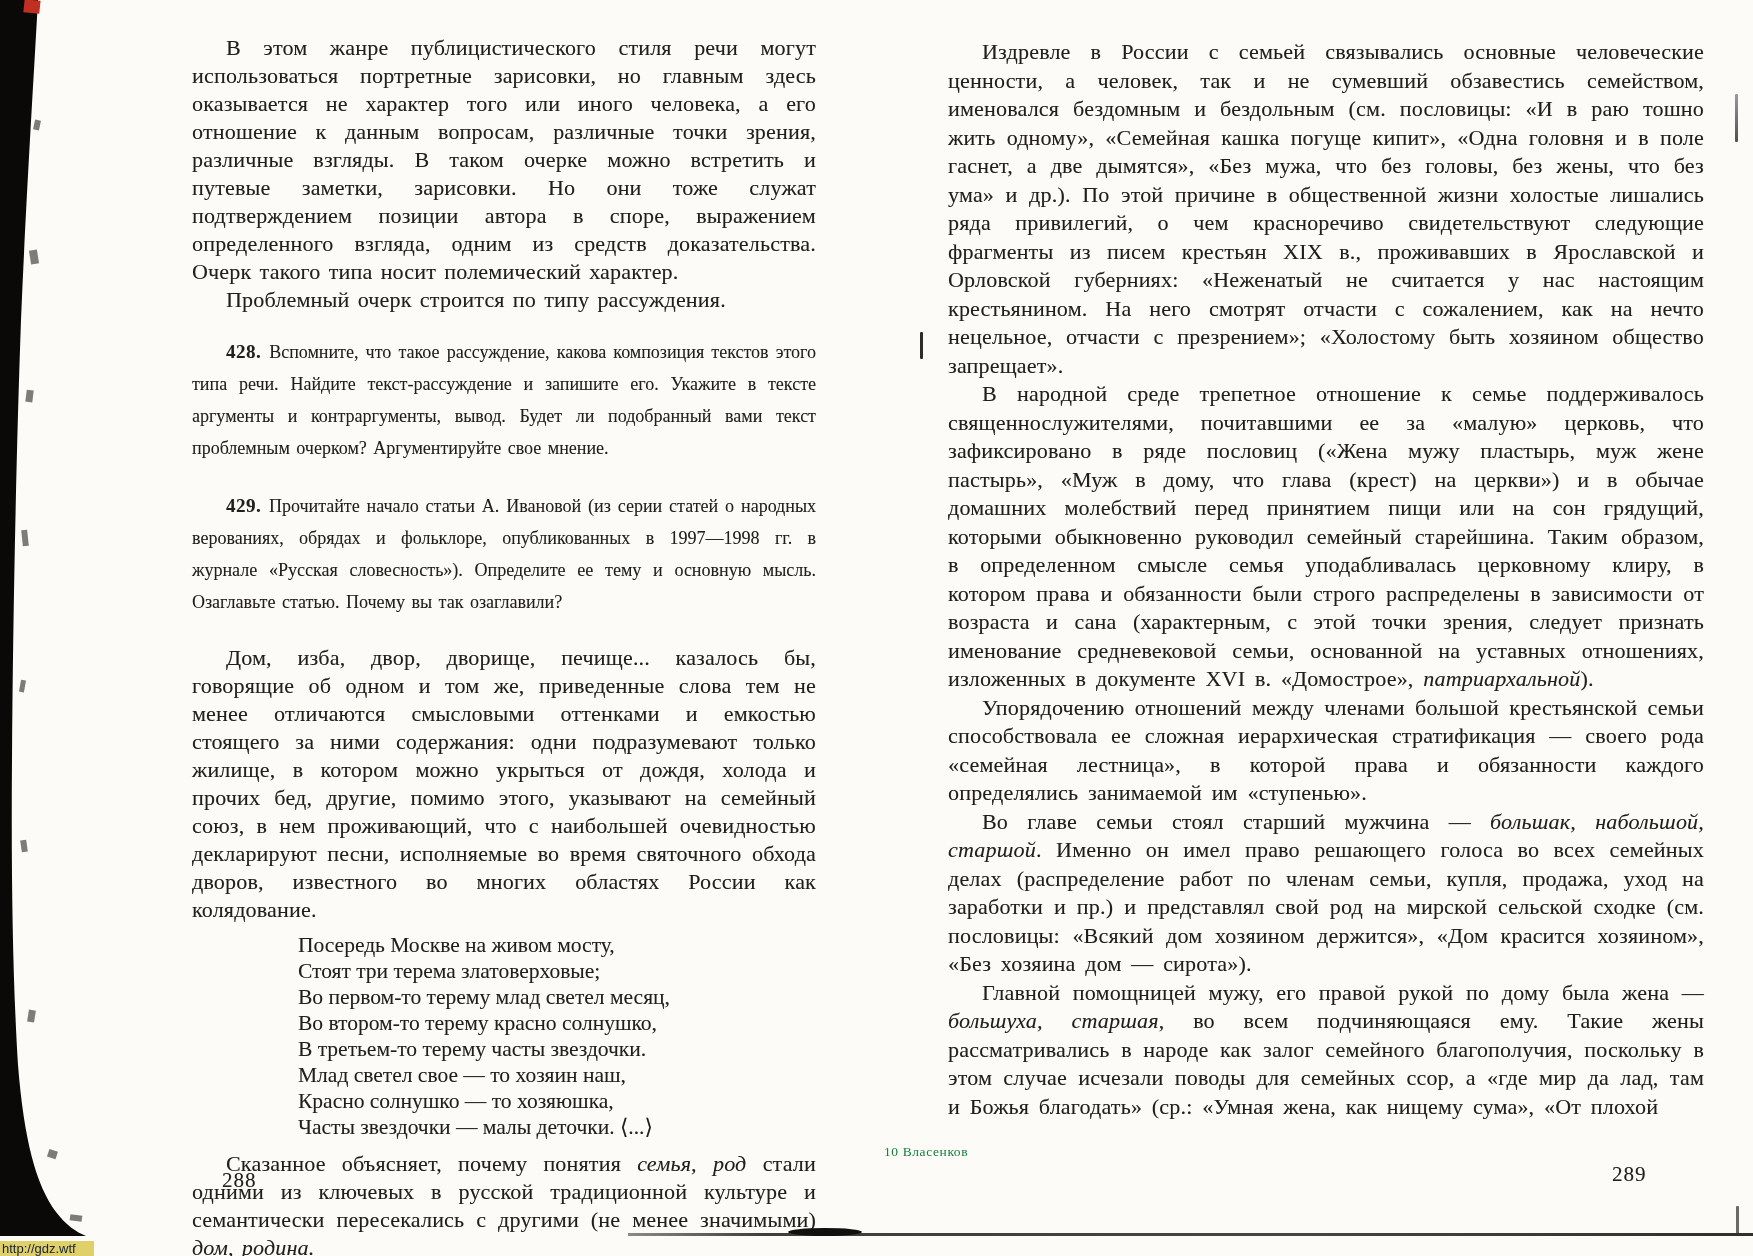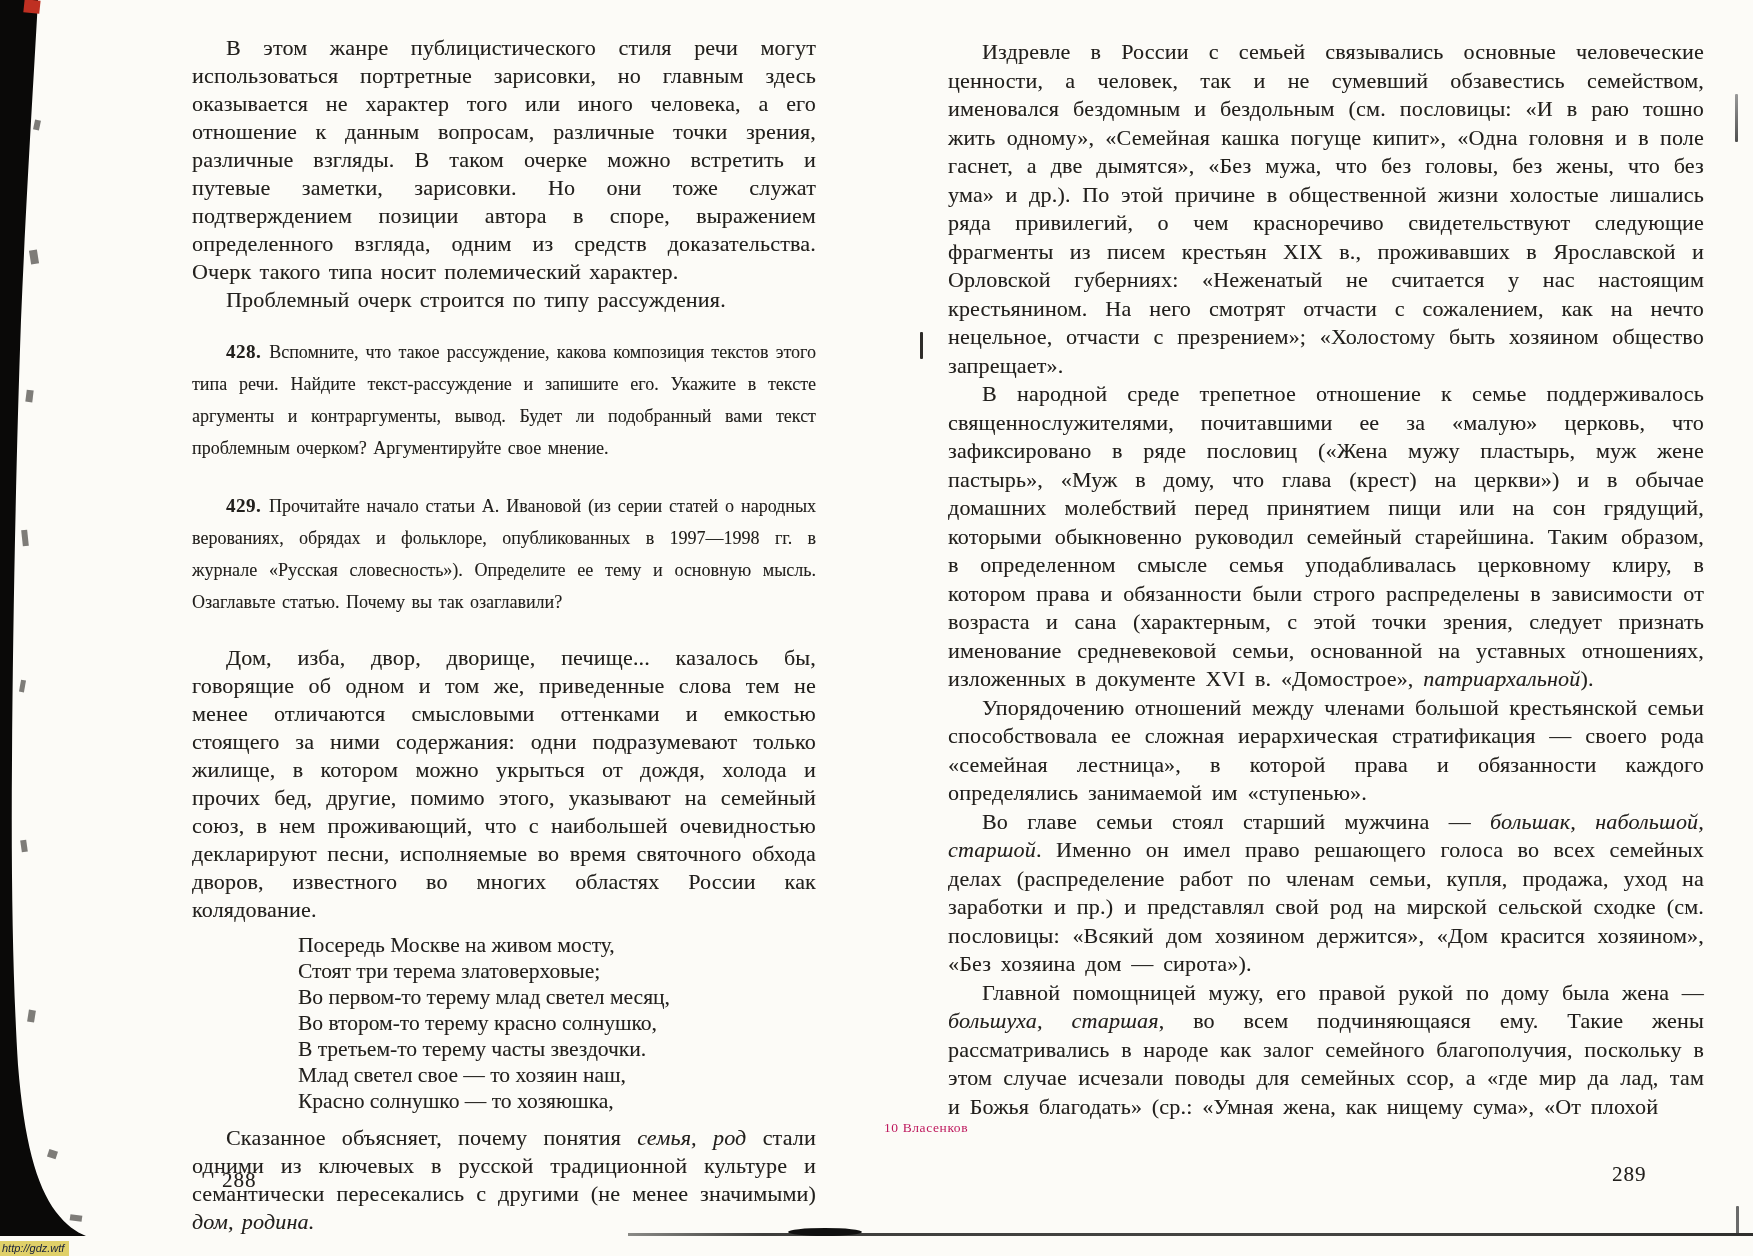--- a/index.html
+++ b/index.html
@@ -48,30 +48,29 @@
   .it { font-style:italic;margin-top:21px; }
   .page-number {
     position:absolute;
     font-size:21px;
     letter-spacing:1px;
     text-shadow:0.2px 0.2px 0.4px rgba(45,40,32,0.35);
   }
   #page-num-left  { left:222px;  top:1168px; }
   #page-num-right { left:1612px; top:1162px; }
   #print-signature {
-    position:absolute; left:884px; top:1120px;
-    font-size:13.5px; color:#be185d; letter-spacing:0.6px;
+    position:absolute; left:884px; top:1144px;
+    font-size:13.5px; color:#15803d; letter-spacing:0.6px;
   }
   #watermark {
     position:absolute; left:0; top:1241px;
     font-family:"Liberation Sans","DejaVu Sans",sans-serif;
-    font-size:11px; line-height:15px;
+    font-size:13px; line-height:15px;
     color:#17203a;
-    padding:0 5px 0 2px;
-    font-style:italic;
+    padding:0 18px 0 2px;
   }
   
   #binding-shadow { position:absolute; left:0; top:0; }
   .tick { position:absolute; border-radius:1px; }
   #gutter-tick      { left:920px;  top:332px;  width:3px; height:27px; background:#2e2c29; }
   #right-edge-tick  { left:1735px; top:94px;   width:3px; height:48px; background:linear-gradient(#9a9a9a,#4f4f4f); }
   #bottom-right-tick{ left:1736px; top:1206px; width:3px; height:28px; background:#6a6a6a; }
   #scan-line {
     position:absolute; left:628px; top:1233px; width:1125px; height:2.5px;
     background:linear-gradient(90deg,#8a8a86 0%,#3e3e3c 12%,#454543 60%,#2f2f2d 100%);
@@ -107,20 +106,21 @@
     <p class="exercise"><span class="ex-num">429. </span><span>Прочитайте начало статьи А. Ивановой (из серии статей о народных верованиях, обрядах и фольклоре, опубликованных в 1997—1998 гг. в журнале «Русская словесность»). Определите ее тему и основную мысль. Озаглавьте статью. Почему вы так озаглавили?</span></p>
     <p class="body-para"><span>Дом, изба, двор, дворище, печище... казалось бы, говорящие об одном и том же, приведенные слова тем не менее отличаются смысловыми оттенками и емкостью стоящего за ними содержания: одни подразумевают только жилище, в котором можно укрыться от дождя, холода и прочих бед, другие, помимо этого, указывают на семейный союз, в нем проживающий, что с наибольшей очевидностью декларируют песни, исполняемые во время святочного обхода дворов, известного во многих областях России как колядование.</span></p>
     <div class="poem">
       <div>Посередь Москве на живом мосту,</div>
       <div>Стоят три терема златоверховые;</div>
       <div>Во первом-то терему млад светел месяц,</div>
       <div>Во втором-то терему красно солнушко,</div>
       <div>В третьем-то терему часты звездочки.</div>
       <div>Млад светел свое — то хозяин наш,</div>
       <div>Красно солнушко — то хозяюшка,</div>
+      <div>Часты звездочки — малы деточки. ⟨...⟩</div>
     </div>
     <p class="body-para"><span>Сказанное объясняет, почему понятия </span><span class="it">семья, род</span><span> стали одними из ключевых в русской традиционной культуре и семантически пересекались с другими (не менее значимыми) </span><span class="it">дом, родина.</span></p>
   </div>
 <div class="page-number" id="page-num-left">288</div>
 
 <div class="page page-right" id="right-flow">
     <p class="body-para"><span>Издревле в России с семьей связывались основные человеческие ценности, а человек, так и не сумевший обзавестись семейством, именовался бездомным и бездольным (см. пословицы: «И в раю тошно жить одному», «Семейная кашка погуще кипит», «Одна головня и в поле гаснет, а две дымятся», «Без мужа, что без головы, без жены, что без ума» и др.). По этой причине в общественной жизни холостые лишались ряда привилегий, о чем красноречиво свидетельствуют следующие фрагменты из писем крестьян XIX в., проживавших в Ярославской и Орловской губерниях: «Неженатый не считается у нас настоящим крестьянином. На него смотрят отчасти с сожалением, как на нечто нецельное, отчасти с презрением»; «Холостому быть хозяином общество запрещает».</span></p>
     <p class="body-para"><span>В народной среде трепетное отношение к семье поддерживалось священнослужителями, почитавшими ее за «малую» церковь, что зафиксировано в ряде пословиц («Жена мужу пластырь, муж жене пастырь», «Муж в дому, что глава (крест) на церкви») и в обычае домашних молебствий перед принятием пищи или на сон грядущий, которыми обыкновенно руководил семейный старейшина. Таким образом, в определенном смысле семья уподабливалась церковному клиру, в котором права и обязанности были строго распределены в зависимости от возраста и сана (характерным, с этой точки зрения, следует признать именование средневековой семьи, основанной на уставных отношениях, изложенных в документе XVI в. «Домострое», </span><span class="it">патриархальной</span><span>).</span></p>
     <p class="body-para"><span>Упорядочению отношений между членами большой крестьянской семьи способствовала ее сложная иерархическая стратификация — своего рода «семейная лестница», в которой права и обязанности каждого определялись занимаемой им «ступенью».</span></p>
     <p class="body-para"><span>Во главе семьи стоял старший мужчина — </span><span class="it">большак, набольшой, старшой</span><span>. Именно он имел право решающего голоса во всех семейных делах (распределение работ по членам семьи, купля, продажа, уход на заработки и пр.) и представлял свой род на мирской сельской сходке (см. пословицы: «Всякий дом хозяином держится», «Дом красится хозяином», «Без хозяина дом — сирота»).</span></p>

